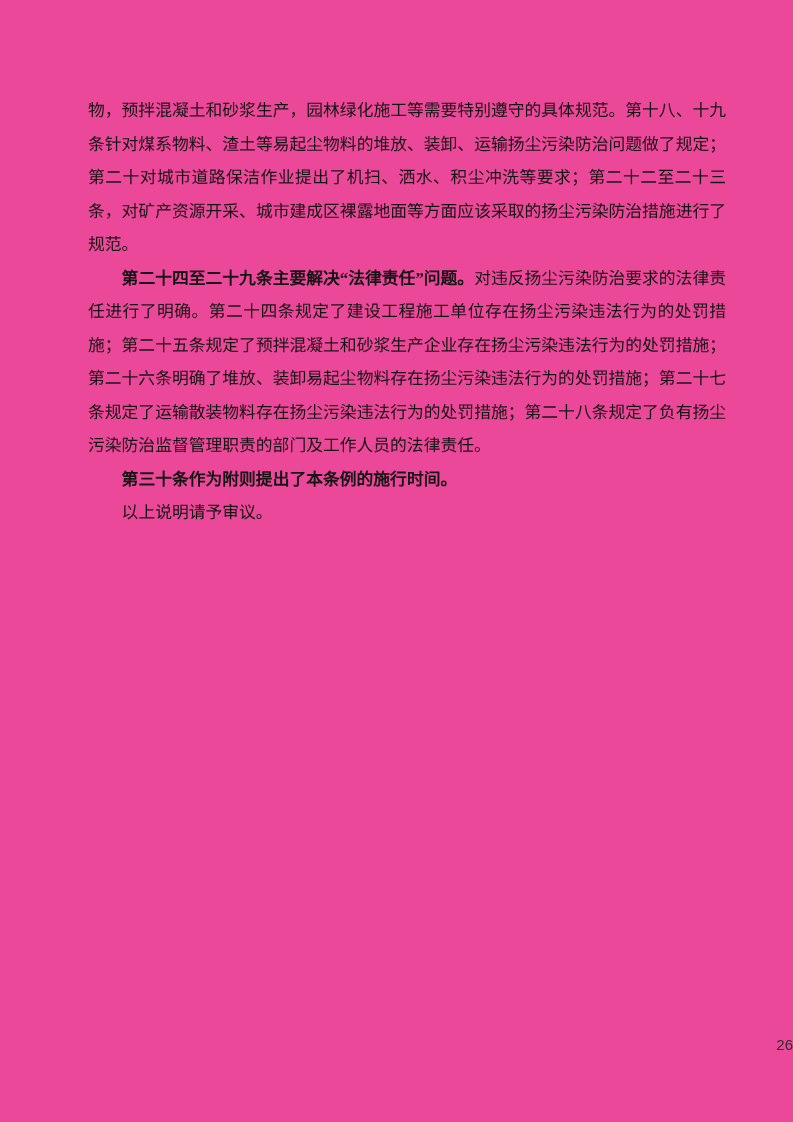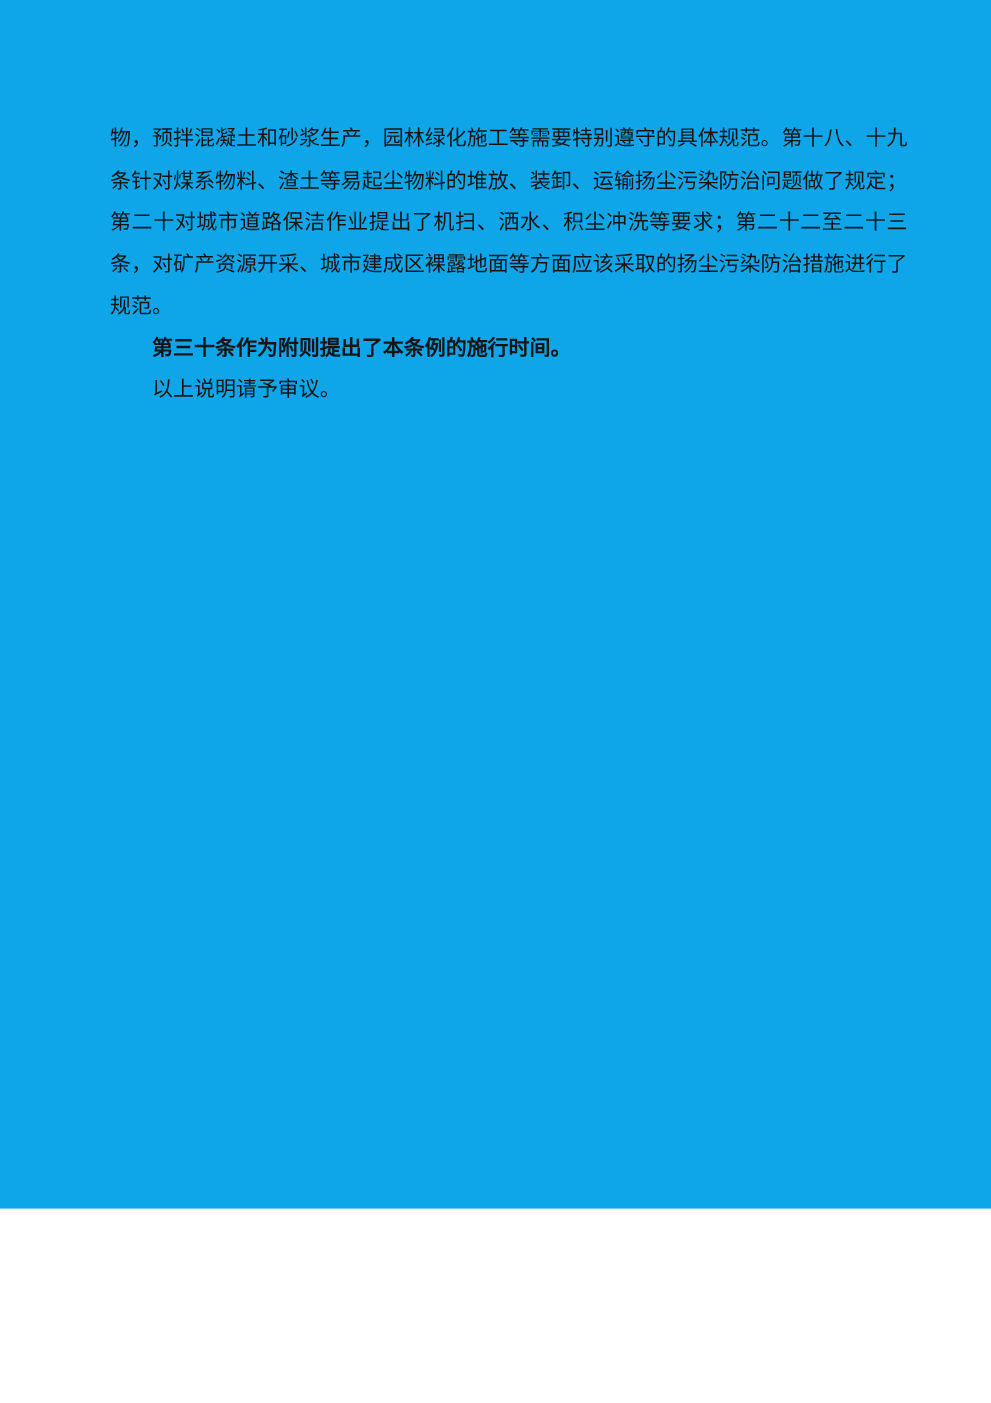--- a/index.html
+++ b/index.html
@@ -3,22 +3,22 @@
 <meta charset="utf-8">
 <style>
   html, body {
     margin: 0;
     padding: 0;
     background: #ffffff;
   }
   .page {
     position: relative;
     width: 793px;
-    height: 967px;
-    background: #0ea5e9;
+    height: 1122px;
+    background: #ec4899;
     overflow: hidden;
   }
   .content {
     position: absolute;
     left: 88px;
     top: 94px;
     width: 638px;
     font-family: "Liberation Serif", "DejaVu Serif", serif;
     font-size: 16.8px;
     line-height: 33.5px;
@@ -46,17 +46,18 @@
     font-size: 15px;
     color: #2d2d2d;
   }
 </style>
 </head>
 <body>
 
 <div class="page">
   <div class="content" id="content">
       <p class=""><span class="run">物，预拌混凝土和砂浆生产，园林绿化施工等需要特别遵守的具体规范。第十八、十九条针对煤系物料、渣土等易起尘物料的堆放、装卸、运输扬尘污染防治问题做了规定；第二十对城市道路保洁作业提出了机扫、洒水、积尘冲洗等要求；第二十二至二十三条，对矿产资源开采、城市建成区裸露地面等方面应该采取的扬尘污染防治措施进行了规范。</span></p>
+      <p class="indent"><span class="run bold">第二十四至二十九条主要解决“法律责任”问题。</span><span class="run">对违反扬尘污染防治要求的法律责任进行了明确。第二十四条规定了建设工程施工单位存在扬尘污染违法行为的处罚措施；第二十五条规定了预拌混凝土和砂浆生产企业存在扬尘污染违法行为的处罚措施；第二十六条明确了堆放、装卸易起尘物料存在扬尘污染违法行为的处罚措施；第二十七条规定了运输散装物料存在扬尘污染违法行为的处罚措施；第二十八条规定了负有扬尘污染防治监督管理职责的部门及工作人员的法律责任。</span></p>
       <p class="indent"><span class="run bold">第三十条作为附则提出了本条例的施行时间。</span></p>
       <p class="indent"><span class="run">以上说明请予审议。</span></p>
     </div>
   <div class="footer">26</div>
 </div>
 
 </body></html>

